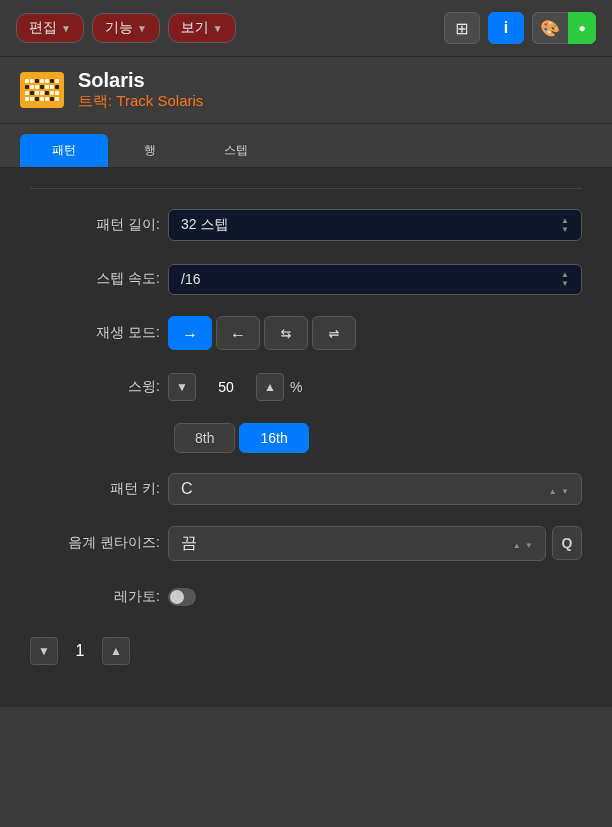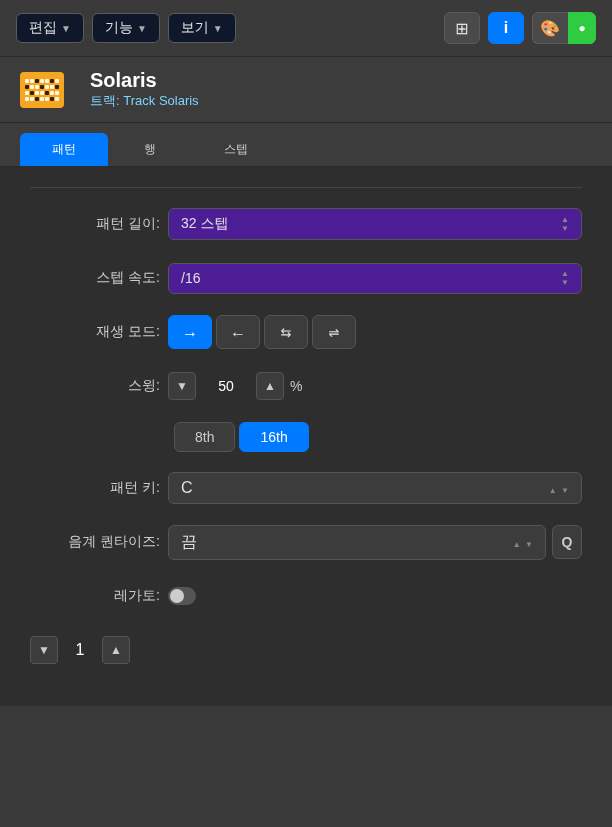--- a/index.html
+++ b/index.html
@@ -15,23 +15,23 @@
     
     .toolbar {
       background: #3a3a3a;
       padding: 12px 16px;
       display: flex;
       align-items: center;
       gap: 8px;
       border-bottom: 1px solid #2a2a2a;
     }
     .toolbar-btn {
-      background: #0f172a;
+      background: #7f1d1d;
       border: 1px solid #5a5a5a;
-      border-radius: 6px;
+      border-radius: 11px;
       color: #e0e0e0;
       font-size: 14px;
       padding: 5px 12px;
       display: flex;
       align-items: center;
       gap: 4px;
       cursor: pointer;
     }
     .toolbar-btn .chevron { font-size: 10px; color: #aaa; }
     .toolbar-icon-btn {
@@ -57,21 +57,21 @@
       border-color: #2ecc40;
     }
     .toolbar-spacer { flex: 1; }
 
     
     .instrument-header {
       background: #3c3c3c;
       padding: 12px 20px;
       display: flex;
       align-items: center;
-      gap: 26px;
+      gap: 14px;
       border-bottom: 1px solid #2a2a2a;
     }
     .instrument-icon {
       width: 44px;
       height: 36px;
       background: #f5a623;
       border-radius: 4px;
       display: flex;
       flex-direction: column;
       justify-content: center;
@@ -93,22 +93,22 @@
     .instrument-name {
       display: flex;
       flex-direction: column;
     }
     .instrument-name .name {
       font-size: 20px;
       font-weight: 600;
       color: #fff;
     }
     .instrument-name .track {
-      font-size: 13px;
-      color: #7dd3fc;
+      font-size: 15px;
+      color: #f97316;
     }
 
     
     .tab-bar {
       background: #3c3c3c;
       padding: 10px 20px 0;
       display: flex;
       gap: 4px;
       border-bottom: 1px solid #2a2a2a;
     }
@@ -146,21 +146,21 @@
       color: #ccc;
       margin-right: 8px;
       flex-shrink: 0;
     }
     .form-control {
       flex: 1;
     }
 
     
     .select-control {
-      background: #4c1d95;
+      background: #0f172a;
       border: 1px solid #555;
       border-radius: 6px;
       color: #e0e0e0;
       font-size: 14px;
       padding: 6px 12px;
       display: flex;
       align-items: center;
       justify-content: space-between;
       cursor: pointer;
       min-width: 240px;

